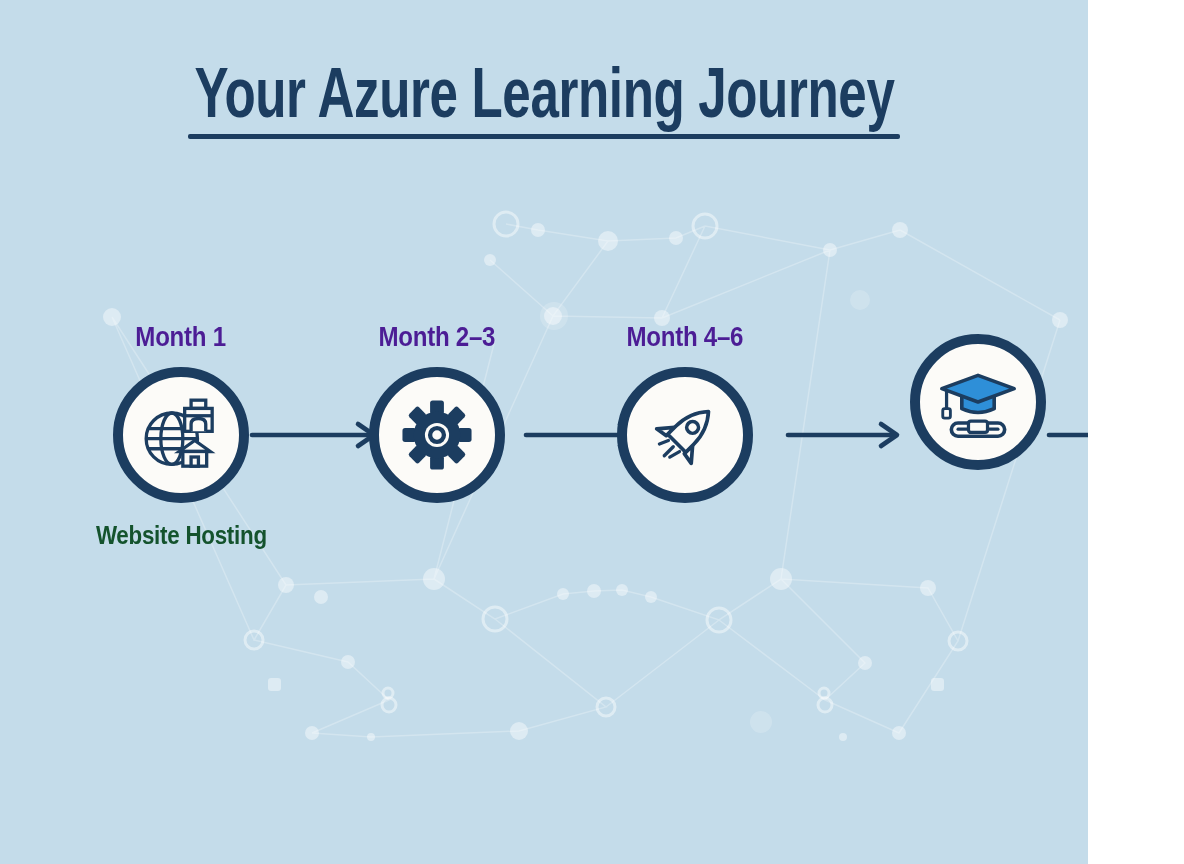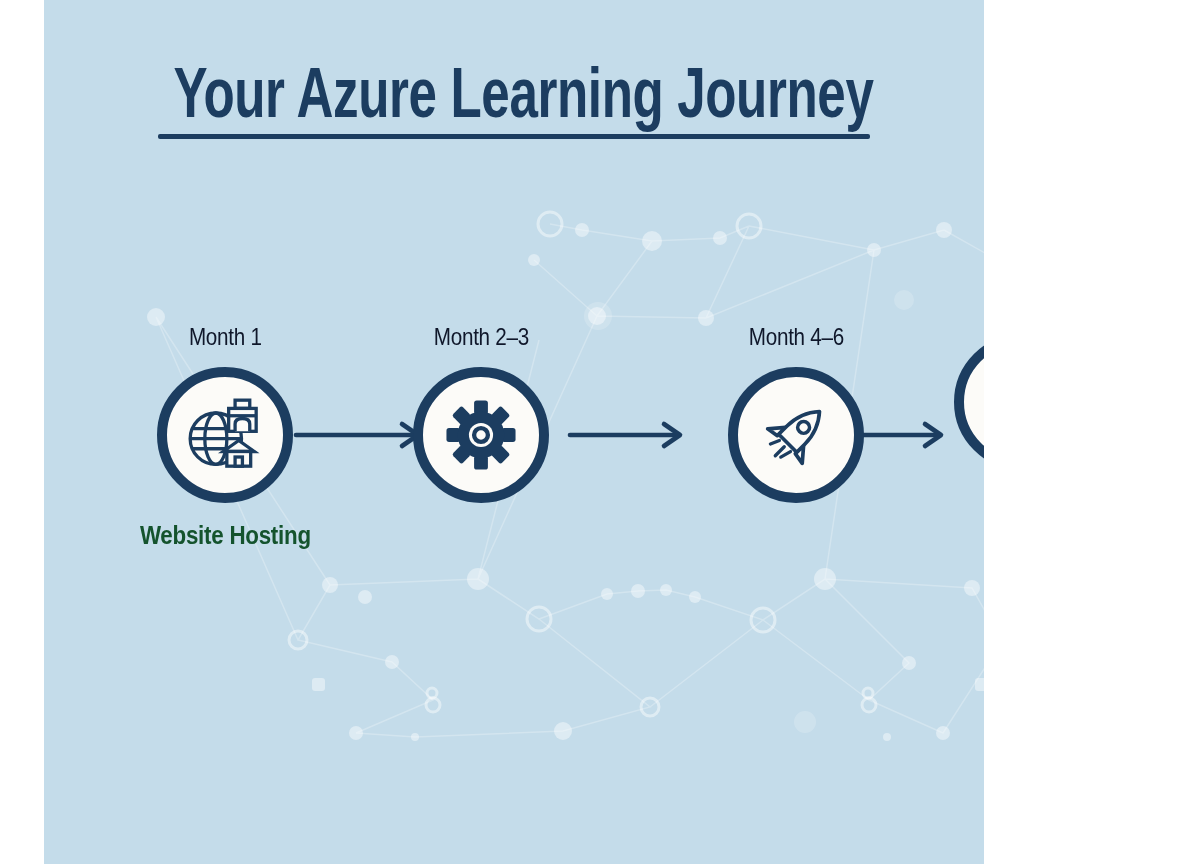--- a/index.html
+++ b/index.html
@@ -1,31 +1,31 @@
 <!DOCTYPE html>
 <html><head>
 <meta charset="utf-8">
 <style>
   html,body{margin:0;padding:0;}
   body{font-family:"Liberation Sans","DejaVu Sans",sans-serif;}
-  .stage{position:relative;width:940px;height:864px;background:#c4dcea;overflow:hidden;margin-left:44px;}
+  .stage{position:relative;width:1088px;height:864px;background:#c4dcea;overflow:hidden;}
 
   
   .bg-pattern{position:absolute;inset:0;z-index:0;}
 
   
   .title-wrap{position:absolute;top:56px;left:0;right:0;text-align:center;z-index:3;}
   .title-wrap h1{margin:0;font-size:70px;line-height:1.08;font-weight:bold;color:#1c3d60;white-space:nowrap;}
   .squeeze{display:inline-block;transform:scaleX(.73);transform-origin:center;letter-spacing:-.5px;}
   .title-underline{width:712px;height:5px;background:#1c3d60;margin:2px auto 0;border-radius:2px;}
 
   
   .milestone{position:absolute;top:320px;width:240px;text-align:center;z-index:2;}
-  .m1{left:61px;} .m2{left:317px;} .m3{left:632px;} .m4{left:858px;}
-  .period{font-size:24px;font-weight:normal;color:#0f172a;line-height:33px;white-space:nowrap;}
+  .m1{left:61px;} .m2{left:317px;} .m3{left:565px;} .m4{left:858px;}
+  .period{font-size:28px;font-weight:bold;color:#4c1d95;line-height:33px;white-space:nowrap;}
   .squeeze-sm{display:inline-block;transform:scaleX(.86);transform-origin:center;letter-spacing:-.3px;}
   .circle{width:136px;height:136px;box-sizing:border-box;border:10px solid #1c3d60;border-radius:50%;
           background:#fcfbf8;margin:14px auto 0;display:flex;align-items:center;justify-content:center;}
   .topic{margin-top:17px;font-size:26px;font-weight:bold;color:#14532d;line-height:30px;white-space:nowrap;}
 
   
   .arrows{position:absolute;inset:0;z-index:1;pointer-events:none;}
 </style>
 </head>
 <body>

